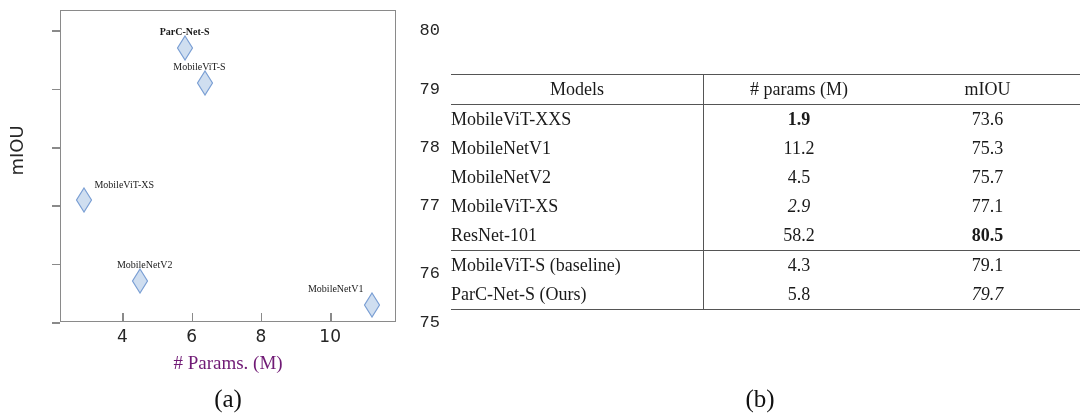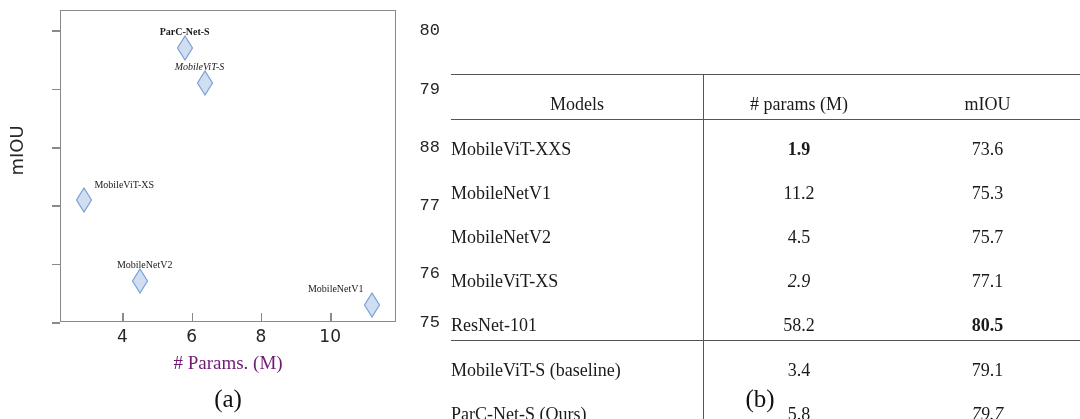--- a/index.html
+++ b/index.html
@@ -112,21 +112,21 @@
   .marker svg { display: block; }
 
   .point-label {
     position: absolute;
     font-size: 10px;
     color: #1a1a1a;
     white-space: nowrap;
     transform: translateX(-50%);
   }
   .point-label.bold   { font-weight: bold; }
-  .point-label.italic { font-style: italic; }
+  .point-label.italic { }
 
   
   #panel-b {
     position: absolute;
     left: 440px; top: 0;
     width: 640px; height: 419px;
   }
 
   #table-wrap {
     position: absolute;
@@ -135,21 +135,21 @@
   }
 
   table.paper-table {
     border-collapse: collapse;
     width: 629px;
     table-layout: fixed;
     font-size: 18px;
     color: #1a1a1a;
   }
   table.paper-table td, table.paper-table th {
-    padding: 18px 0 2px 0;
+    padding: 3px 0 2px 0;
     font-weight: normal;
     line-height: 1.33;
   }
   .col-model  { width: 252px; }
   .col-params { width: 190px; }
   .col-miou   { width: 187px; }
 
   .rule-top    { border-top: 1.6px solid #555; }
   .rule-mid    { border-top: 1.3px solid #555; }
   .rule-bottom { border-bottom: 1.6px solid #555; }
@@ -186,21 +186,21 @@
   <div id="y-axis-title">mIOU</div>
   <div id="x-axis-title"># Params. (M)</div>
 
   <div id="y-ticks">
       <div class="y-tick-label" style="top: 322px;">75</div>
       <div class="y-tick-mark" style="top: 322px;"></div>
       <div class="y-tick-label" style="top: 273px;">76</div>
       <div class="y-tick-mark" style="top: 263.682px;"></div>
       <div class="y-tick-label" style="top: 205.364px;">77</div>
       <div class="y-tick-mark" style="top: 205.364px;"></div>
-      <div class="y-tick-label" style="top: 147.047px;">88</div>
+      <div class="y-tick-label" style="top: 147.047px;">78</div>
       <div class="y-tick-mark" style="top: 147.047px;"></div>
       <div class="y-tick-label" style="top: 88.729px;">79</div>
       <div class="y-tick-mark" style="top: 88.729px;"></div>
       <div class="y-tick-label" style="top: 30.4112px;">80</div>
       <div class="y-tick-mark" style="top: 30.4112px;"></div>
     </div>
   <div id="x-ticks">
       <div class="x-tick-label" style="left: 122.351px;">4</div>
       <div class="x-tick-mark" style="left: 122.351px;"></div>
       <div class="x-tick-label" style="left: 191.629px;">6</div>
@@ -277,21 +277,21 @@
             <td class="num-cell col-params"><span class="i">2.9</span></td>
             <td class="num-cell col-miou"><span>77.1</span></td>
           </tr>
           <tr>
             <td class="model-cell col-model">ResNet-101</td>
             <td class="num-cell col-params"><span>58.2</span></td>
             <td class="num-cell col-miou"><span class="b">80.5</span></td>
           </tr>
           <tr class="rule-mid">
             <td class="model-cell col-model">MobileViT-S (baseline)</td>
-            <td class="num-cell col-params"><span>3.4</span></td>
+            <td class="num-cell col-params"><span>4.3</span></td>
             <td class="num-cell col-miou"><span>79.1</span></td>
           </tr>
           <tr class="rule-bottom">
             <td class="model-cell col-model">ParC-Net-S (Ours)</td>
             <td class="num-cell col-params"><span>5.8</span></td>
             <td class="num-cell col-miou"><span class="i">79.7</span></td>
           </tr>
         </tbody>
     </table>
   </div>

